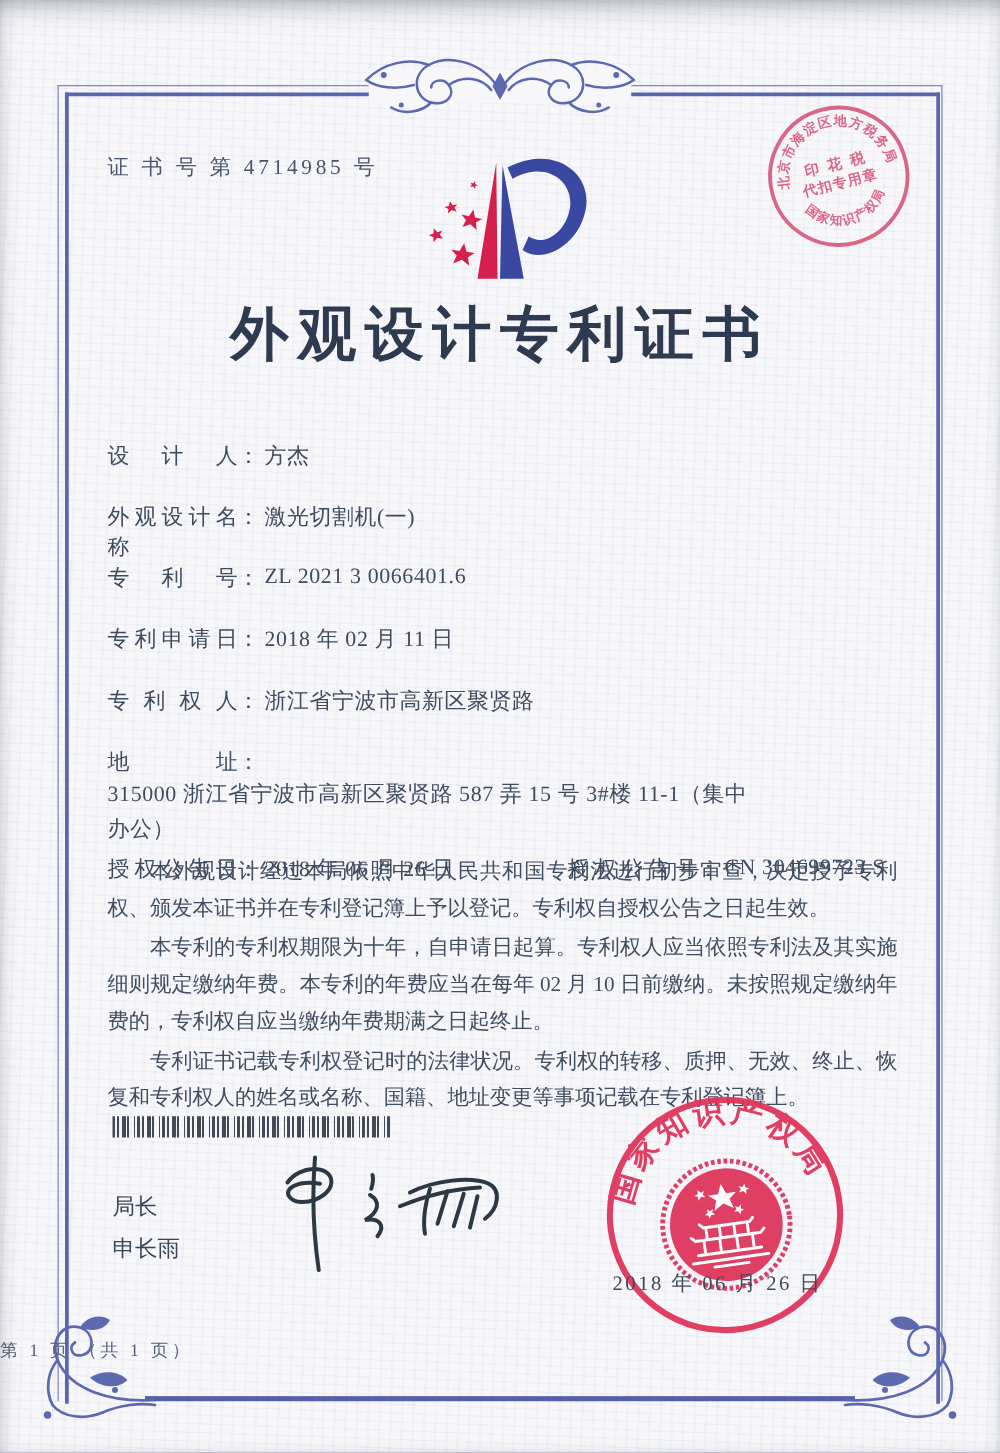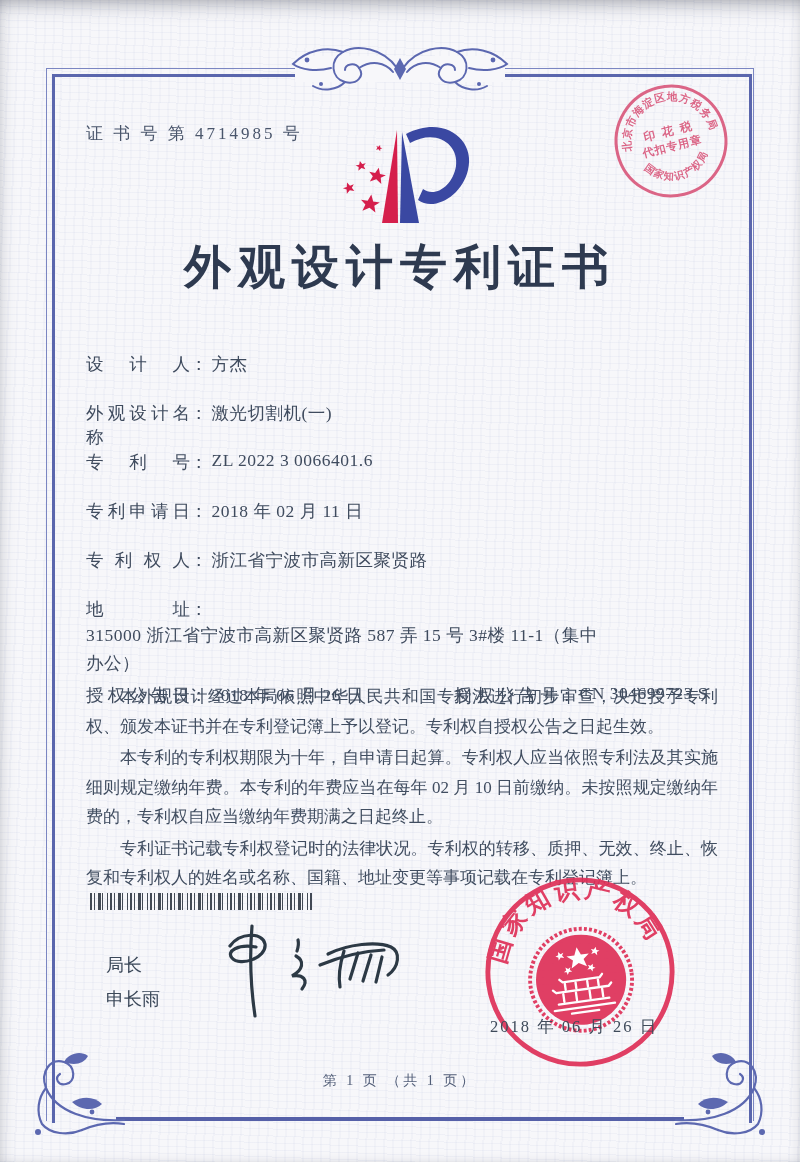--- a/index.html
+++ b/index.html
@@ -41,26 +41,26 @@
   .body-text{position:absolute;left:84px;top:680px;width:636px;font-size:17px;line-height:29.5px;
     color:#404d60;text-align:justify;z-index:5;}
   .body-text p{margin:2px;text-indent:2em;}
   .barcode{position:absolute;left:90px;top:893px;width:222px;height:17px;z-index:5;
     background:repeating-linear-gradient(90deg,
       #434a55 0 2px, transparent 2px 4px,
       #434a55 4px 5px, transparent 5px 8px,
       #434a55 8px 11px, transparent 11px 12px,
       #434a55 12px 13px, transparent 13px 17px,
       #434a55 17px 18px, transparent 18px 20px);}
-  .signer{position:absolute;left:90px;top:948px;font-size:18px;color:#3a4758;z-index:5;line-height:34px;margin-left:16px;}
+  .signer{position:absolute;left:90px;top:948px;font-size:18px;color:#3a4758;z-index:5;line-height:34px;}
   .signature{position:absolute;left:200px;top:920px;z-index:6;}
   .office-stamp{position:absolute;left:482px;top:874px;z-index:5;transform:rotate(-8deg);opacity:.92;}
   .issue-date{position:absolute;left:490px;top:1016px;font-size:16.5px;letter-spacing:2px;
     color:#3e4a5a;z-index:7;}
-  .page-footer{position:absolute;left:0;top:1072px;width:100%;text-align:center;
+  .page-footer{position:absolute;left:0;top:1072px;width:100%;text-align:left;
     font-size:14px;letter-spacing:3px;color:#525e78;z-index:5;}
 </style>
 </head>
 <body>
 
 <div class="paper">
 
   <div class="frame-outer"></div>
   <div class="frame-inner"></div>
   <div class="bottom-line"></div>
@@ -137,21 +137,21 @@
   <h1 class="title">外观设计专利证书</h1>
 
   <div class="fields">
     <div class="frow">
       <span class="flabel">设计人</span><span class="fcolon">：</span><span class="fvalue">方杰</span>
     </div>
     <div class="frow">
       <span class="flabel">外观设计名称</span><span class="fcolon">：</span><span class="fvalue">激光切割机(一)</span>
     </div>
     <div class="frow">
-      <span class="flabel">专利号</span><span class="fcolon">：</span><span class="fvalue">ZL 2022 3 0066401.6</span>
+      <span class="flabel">专利号</span><span class="fcolon">：</span><span class="fvalue">ZL 2021 3 0066401.6</span>
     </div>
     <div class="frow">
       <span class="flabel">专利申请日</span><span class="fcolon">：</span><span class="fvalue">2018 年 02 月 11 日</span>
     </div>
     <div class="frow">
       <span class="flabel">专利权人</span><span class="fcolon">：</span><span class="fvalue">浙江省宁波市高新区聚贤路</span>
     </div>
     <div class="frow addr">
       <span class="flabel">地址</span><span class="fcolon">：</span><span class="fvalue">315000 浙江省宁波市高新区聚贤路 587 弄 15 号 3#楼 11-1（集中办公）</span>
     </div>

